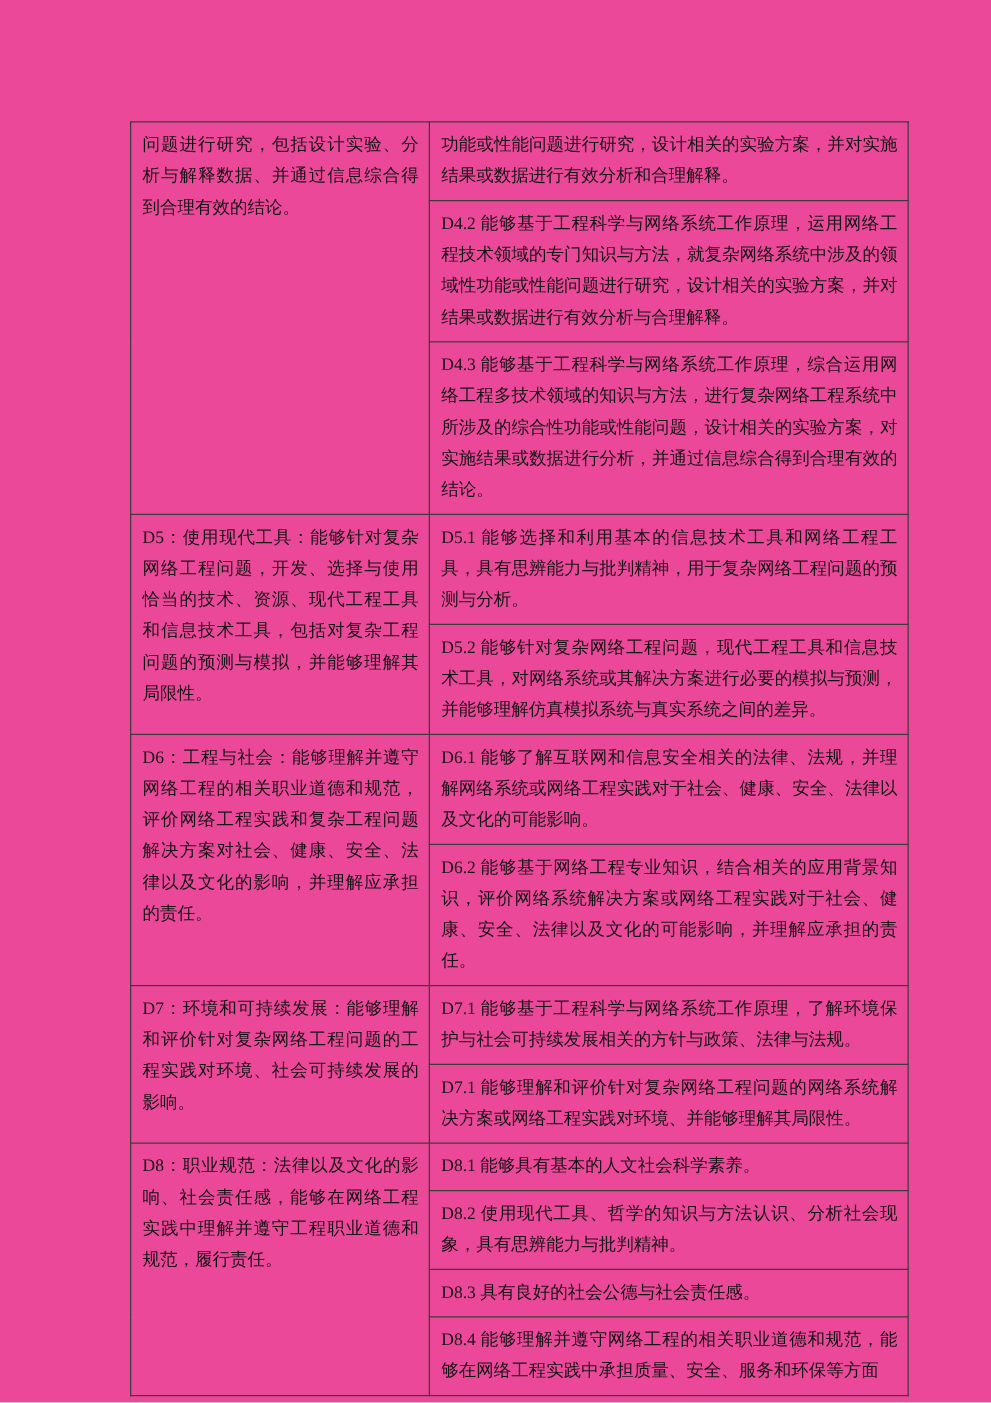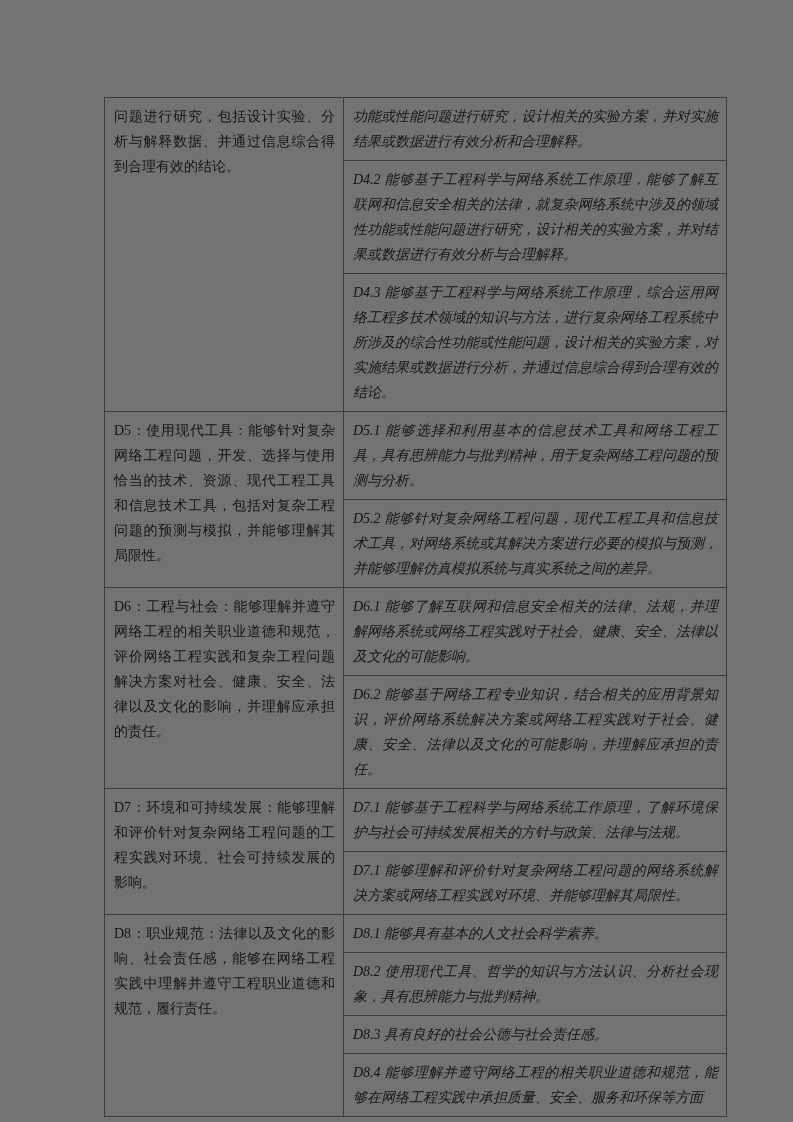--- a/index.html
+++ b/index.html
@@ -4,21 +4,21 @@
 <style>
   html, body {
     margin: 0;
     padding: 0;
     background: #ffffff;
   }
   .page {
     position: relative;
     width: 793px;
     height: 1122px;
-    background: #737373;
+    background: #ec4899;
     font-family: "Liberation Serif", "DejaVu Serif", serif;
     color: #141414;
     overflow: hidden;
   }
   table.doc-table {
     position: absolute;
     left: 104px;
     top: 97px;
     width: 586px;
     border-collapse: collapse;
@@ -27,35 +27,35 @@
   table.doc-table td {
     border: 1px solid #3c3c3c;
     vertical-align: top;
     font-size: 14px;
     line-height: 25px;
     text-align: justify;
     padding: 6px 8px 6px 9px;
     word-break: break-all;
   }
   td.col-left  { width: 221px; }
-  td.col-right { width: 365px; font-style: italic; }
+  td.col-right { width: 365px; }
 </style>
 </head>
 <body>
 
 <div class="page">
   <table class="doc-table">
     <tbody>
 
       <tr>
         <td class="col-left" rowspan="3">问题进行研究，包括设计实验、分析与解释数据、并通过信息综合得到合理有效的结论。</td>
         <td class="col-right">功能或性能问题进行研究，设计相关的实验方案，并对实施结果或数据进行有效分析和合理解释。</td>
       </tr>
       <tr>
-        <td class="col-right">D4.2 能够基于工程科学与网络系统工作原理，能够了解互联网和信息安全相关的法律，就复杂网络系统中涉及的领域性功能或性能问题进行研究，设计相关的实验方案，并对结果或数据进行有效分析与合理解释。</td>
+        <td class="col-right">D4.2 能够基于工程科学与网络系统工作原理，运用网络工程技术领域的专门知识与方法，就复杂网络系统中涉及的领域性功能或性能问题进行研究，设计相关的实验方案，并对结果或数据进行有效分析与合理解释。</td>
       </tr>
       <tr>
         <td class="col-right">D4.3 能够基于工程科学与网络系统工作原理，综合运用网络工程多技术领域的知识与方法，进行复杂网络工程系统中所涉及的综合性功能或性能问题，设计相关的实验方案，对实施结果或数据进行分析，并通过信息综合得到合理有效的结论。</td>
       </tr>
 
       <tr>
         <td class="col-left" rowspan="2">D5：使用现代工具：能够针对复杂网络工程问题，开发、选择与使用恰当的技术、资源、现代工程工具和信息技术工具，包括对复杂工程问题的预测与模拟，并能够理解其局限性。</td>
         <td class="col-right">D5.1 能够选择和利用基本的信息技术工具和网络工程工具，具有思辨能力与批判精神，用于复杂网络工程问题的预测与分析。</td>
       </tr>
       <tr>

